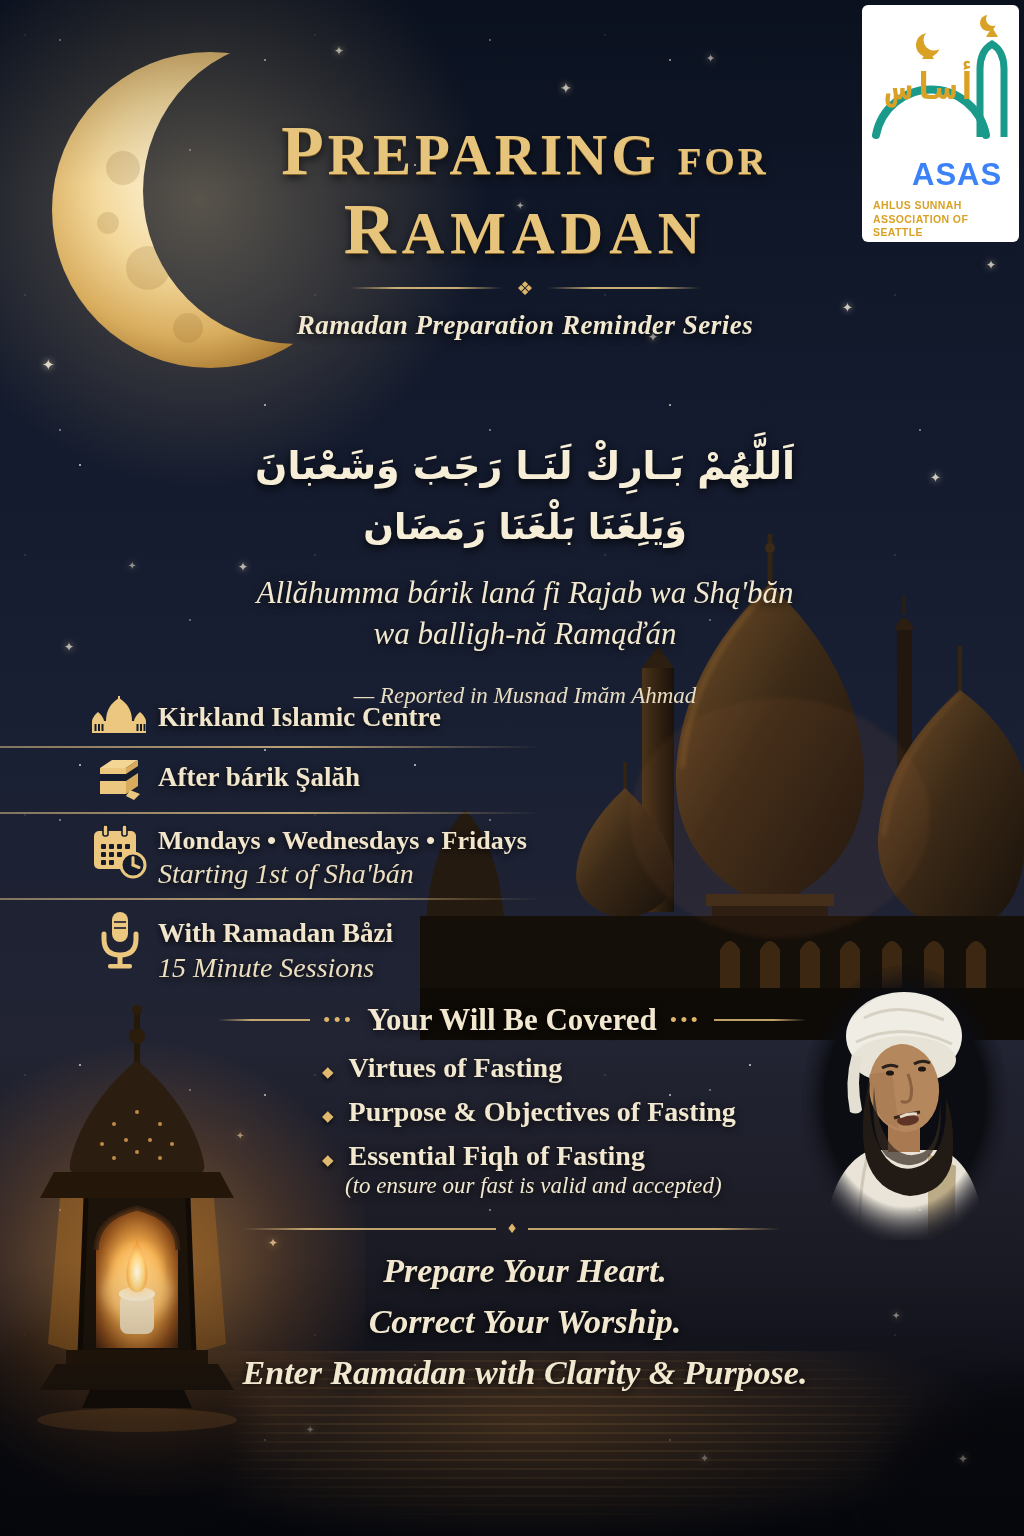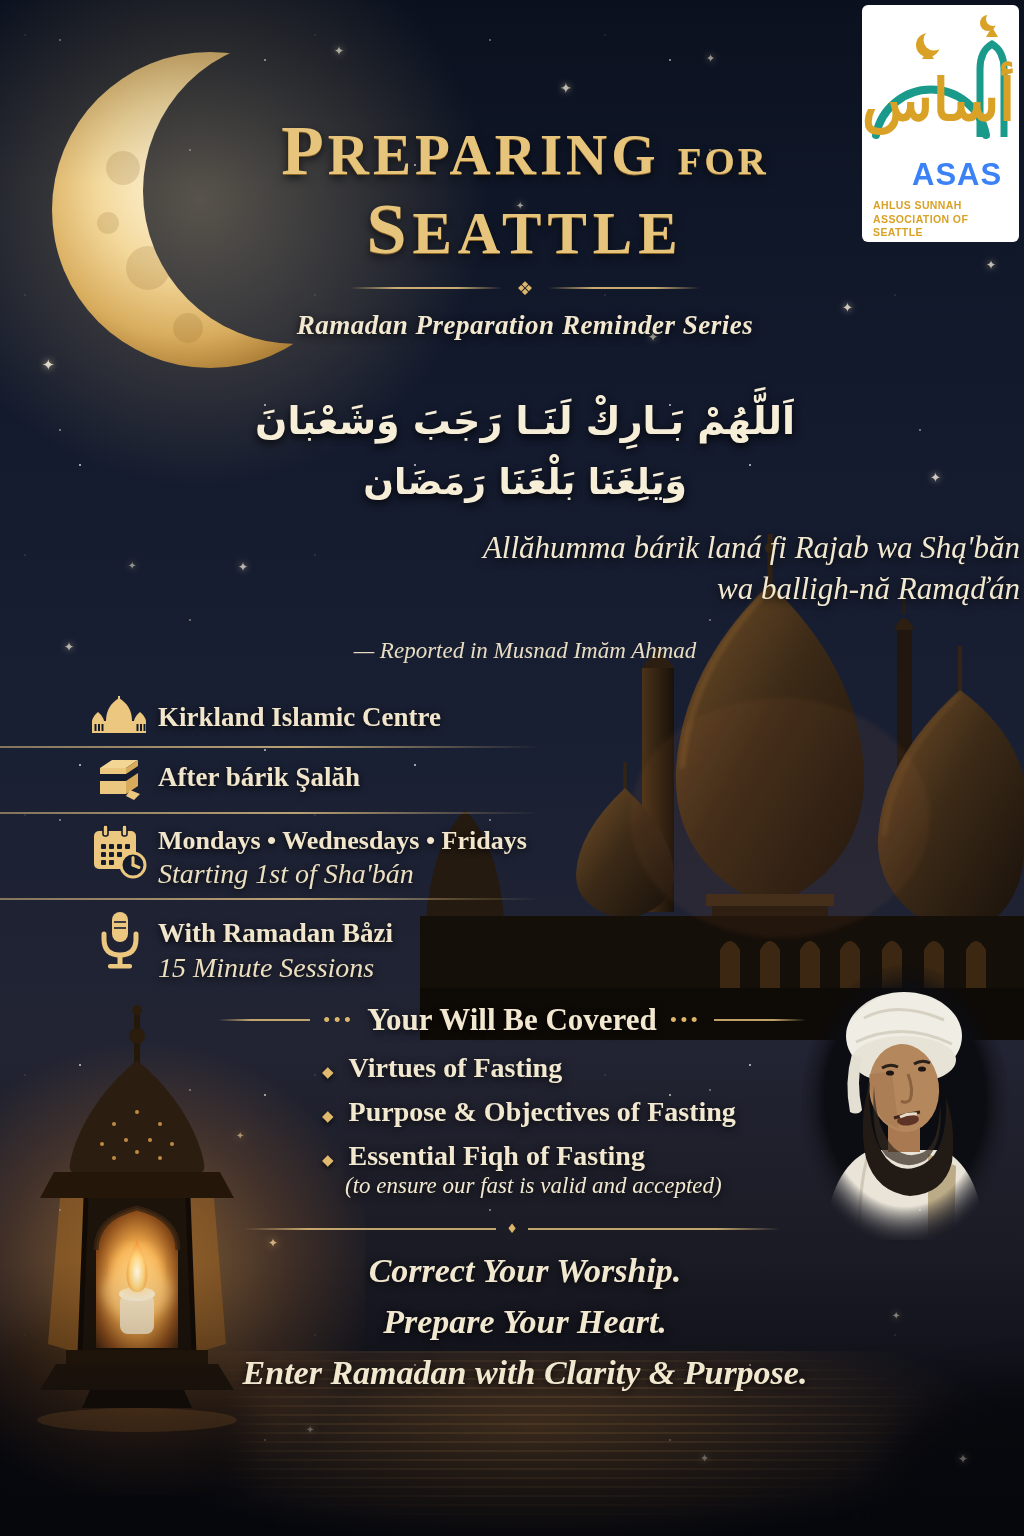--- a/index.html
+++ b/index.html
@@ -51,43 +51,43 @@
   .lantern-glow { position:absolute; left:-75px; top:1035px; width:440px; height:460px;
     background:radial-gradient(circle at 50% 52%, rgba(255,172,72,.48), rgba(255,150,50,.16) 45%, transparent 72%); }
   .lantern { position:absolute; left:2px; top:992px; width:272px; height:444px; }
   
   .portrait { position:absolute; left:798px; top:962px; width:214px; height:286px; }
   
   .logo-card { position:absolute; left:862px; top:5px; width:157px; height:237px;
     background:#fff; border-radius:6px; z-index:9; font-family:"Liberation Sans",sans-serif; }
   .logo-draw { position:absolute; left:0; top:2px; }
   .logo-arabic { position:absolute; left:0; right:14px; top:66px; text-align:center;
-    font-family:Liberation Sans, sans-serif; font-weight:bold; font-size:58px; color:#d9a226; line-height:1; }
+    font-family:Liberation Mono, monospace; font-weight:bold; font-size:37px; color:#d9a226; line-height:1; }
   .logo-acronym { position:absolute; left:50px; top:152px; color:#3b82f6; font-weight:bold;
     font-size:31px; letter-spacing:1px; }
   .logo-org { position:absolute; left:11px; top:194px; color:#d9a226; font-weight:bold;
     font-size:10.5px; line-height:1.3; letter-spacing:.4px; }
   
   .txt { color:#f2e8d0; text-shadow:0 2px 8px rgba(0,0,0,.8); }
   .header { position:absolute; left:30px; top:116px; width:990px; text-align:center; z-index:7; }
   .title-l1,.title-l2 { font-weight:bold; color:#e7c47c; letter-spacing:4px; line-height:1;
     text-shadow:0 1px 0 #8a6526, 0 4px 10px rgba(0,0,0,.65); }
   .title-l1 { font-size:57px; } .title-l2 { font-size:59px; margin-top:7px; letter-spacing:6px; }
   .title-l1::first-letter,.title-l2::first-letter { font-size:1.22em; }
   .title-for { font-size:.68em; letter-spacing:3px; }
   .tdiv { display:flex; align-items:center; justify-content:center; gap:14px; margin-top:14px; }
   .tdiv .ln { width:152px; height:2px;
     background:linear-gradient(90deg, transparent, rgba(222,188,122,.9) 30%, rgba(222,188,122,.9) 70%, transparent); }
   .tdiv .orn { color:#ddb66b; font-size:19px; line-height:1; font-family:"DejaVu Sans",sans-serif; }
   .subtitle { margin-top:12px; font-style:italic; font-weight:bold; font-size:27px; letter-spacing:.5px; }
   .dua { position:absolute; left:30px; top:398px; width:990px; text-align:center; z-index:7; }
   .arabic { direction:rtl; font-family:"DejaVu Sans",sans-serif; font-weight:bold; color:#f7eed8;
-    text-shadow:0 3px 8px rgba(0,0,0,.85); }
+    text-shadow:0 3px 8px rgba(0,0,0,.85);margin-top:45px; }
   .ar1 { font-size:38px; line-height:1.25; } .ar2 { font-size:36px; line-height:1.35; margin-top:12px; }
-  .translit { margin-top:22px; font-style:italic; font-size:31px; line-height:1.32;text-align:right; }
+  .translit { margin-top:22px; font-style:italic; font-size:31px; line-height:1.32; }
   .attrib { margin-top:28px; font-style:italic; font-size:23px; color:#e8ddc2; }
   
   .details { position:absolute; left:0; top:0; width:640px; z-index:7; }
   .drow { position:absolute; left:0; }
   .dicon { position:absolute; left:92px; }
   .dlabel { position:absolute; left:158px; font-size:27px; font-weight:600; color:#f1e6cb;
     text-shadow:0 2px 7px rgba(0,0,0,.85); white-space:nowrap; }
   .dsub { position:absolute; left:158px; font-style:italic; font-size:28px; color:#ecdfc0;
     text-shadow:0 2px 7px rgba(0,0,0,.85); white-space:nowrap; }
   .ddiv { position:absolute; left:0; width:540px; height:2px;
@@ -356,21 +356,21 @@
     <div class="logo-arabic">أساس</div>
     <div class="logo-acronym">ASAS</div>
     <div class="logo-org">
       <div>AHLUS SUNNAH</div>
       <div>ASSOCIATION OF SEATTLE</div>
     </div>
   </div>
 
   <div class="header">
     <div class="title-l1"><span>PREPARING</span> <span class="title-for">FOR</span></div>
-    <div class="title-l2">SEATTLE</div>
+    <div class="title-l2">RAMADAN</div>
     <div class="tdiv">
       <span class="ln"></span>
         <span class="orn">❖</span>
         <span class="ln"></span>
     </div>
     <div class="subtitle txt">Ramadan Preparation Reminder Series</div>
   </div>
 
   <div class="dua">
     <div class="arabic ar1">اَللَّهُمْ بَـارِكْ لَنَـا رَجَبَ وَشَعْبَانَ</div>
@@ -483,19 +483,19 @@
     </div>
   </div>
   <div class="bnote txt">(to ensure our fast is valid and accepted)</div>
 
   <div class="cdiv">
     <span class="ln"></span>
     <span class="orn">♦</span>
     <span class="ln r"></span>
   </div>
   <div class="closing txt">
+    <div>Prepare Your Heart.</div>
     <div>Correct Your Worship.</div>
-    <div>Prepare Your Heart.</div>
     <div>Enter Ramadan with Clarity &amp; Purpose.</div>
   </div>
 
   <div class="layer vig"></div>
 </div>
 
 </body></html>

